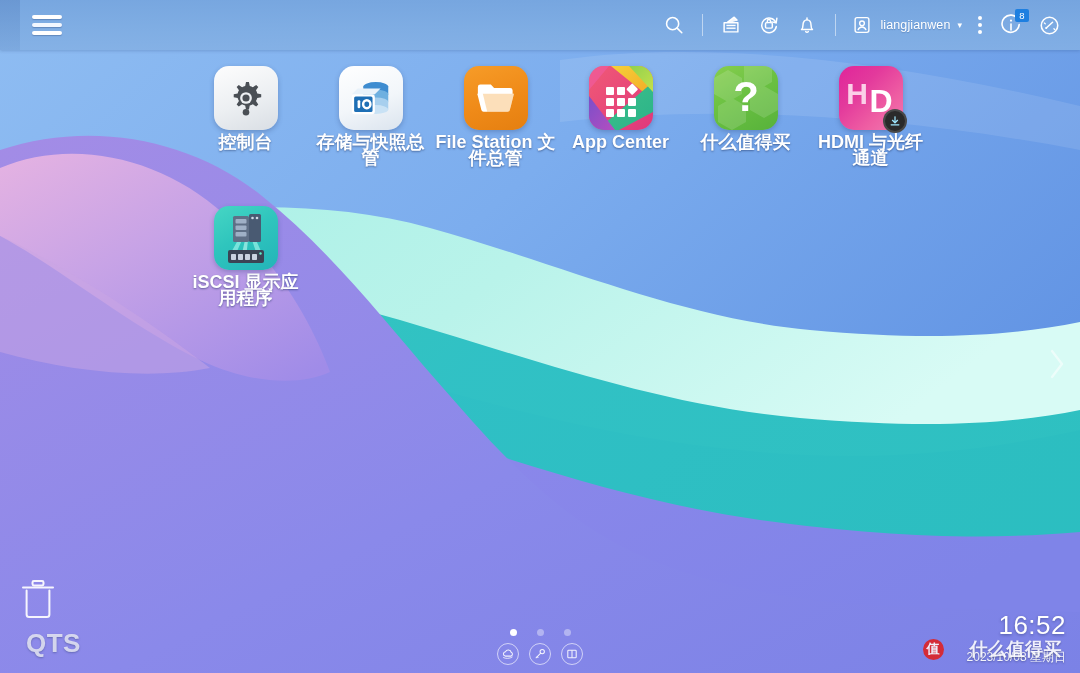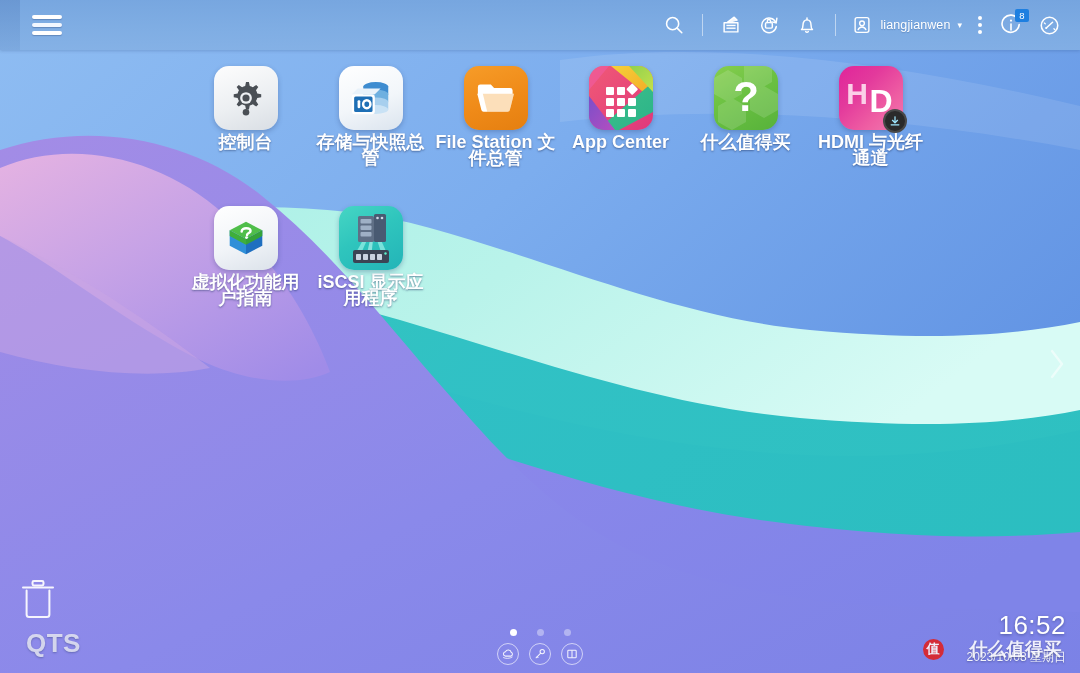--- a/index.html
+++ b/index.html
@@ -465,38 +465,20 @@
             </svg>
           </div>
         </div>
         <div class="icon-label">HDMI 与光纤通道</div>
       </div>
 
     </div>
 
     <div class="icon-row row2">
 
-      <div class="desk-icon">
-        <div class="icon-tile">
-          <div class="inner" style="background:linear-gradient(160deg,#ffffff 0%,#f1f4f8 55%,#dbe2ea 100%);">
-            <svg width="46" height="46" viewBox="0 0 48 48">
-
-              <polygon points="24,7 41,16 24,25 7,16" fill="#4fbe4a"></polygon>
-              <polygon points="7,16 24,25 24,41 7,32" fill="#2f8fd8"></polygon>
-              <polygon points="41,16 24,25 24,41 41,32" fill="#1f6fc0"></polygon>
-              <polygon points="7,16 24,25 24,31 7,22" fill="#3fae3c"></polygon>
-              <polygon points="41,16 24,25 24,31 41,22" fill="#35a339"></polygon>
-
-              <path d="M19.5 17.2 c0-2.2 2.4-3.4 4.6-3.4 c2.6 0 4.6 1.2 4.6 2.8 c0 2.0-3.6 2.4-3.6 4.2" fill="none" stroke="#ffffff" stroke-width="2.6" stroke-linecap="round"></path>
-              <circle cx="24.6" cy="23.6" r="1.5" fill="#ffffff"></circle>
-            </svg>
-          </div>
-        </div>
-        <div class="icon-label">虚拟化功能用户指南</div>
-      </div>
 
       <div class="desk-icon">
         <div class="icon-tile">
           <div class="inner" style="background:linear-gradient(150deg,#46d6c4 0%,#2fc5bd 45%,#23b4b8 100%);">
             <svg width="64" height="64" viewBox="0 0 64 64">
 
               <g opacity="0.55">
                 <polygon points="24,34 28,34 20,52 14,52" fill="#b8fff4"></polygon>
                 <polygon points="31,34 34,34 32,52 27,52" fill="#d6fff9"></polygon>
                 <polygon points="38,34 42,34 50,52 44,52" fill="#b8fff4"></polygon>

